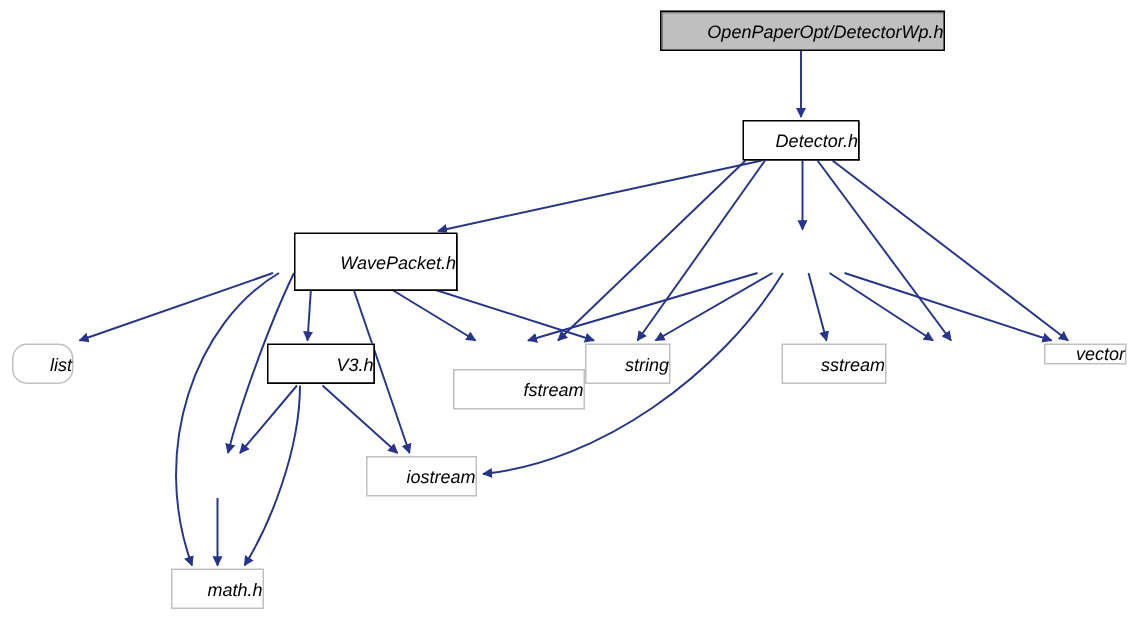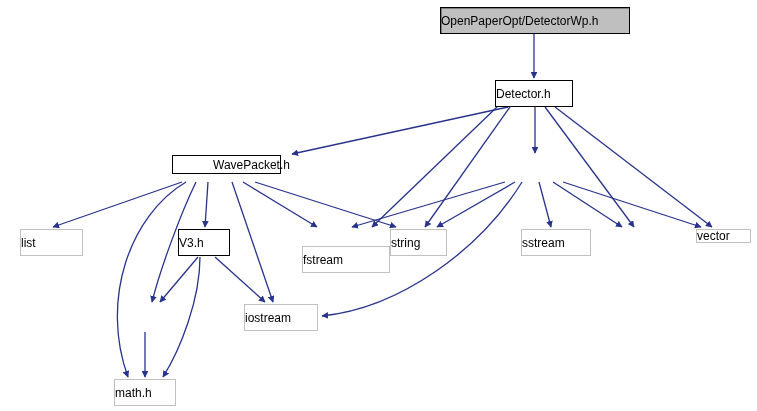--- a/index.html
+++ b/index.html
@@ -1,20 +1,20 @@
 <!DOCTYPE html>
 <html><head>
 <meta charset="utf-8">
 <style>
   html,body{margin:0;padding:0;background:#ffffff;}
   body{width:757px;height:411px;overflow:hidden;font-family:"Liberation Sans",sans-serif;}
   #canvas{position:relative;width:757px;height:411px;background:#ffffff;}
   #edges{position:absolute;left:0;top:0;width:757px;height:411px;}
-  .node{position:absolute;box-sizing:border-box;display:flex;align-items:center;justify-content:flex-start;
-        background:#ffffff;white-space:nowrap;}
+  .node{position:absolute;box-sizing:border-box;display:flex;align-items:center;justify-content:flex-end;
+        background:#ffffff;white-space:nowrap;font-style:italic;}
   .node .lbl{font-size:12px;color:#000000;line-height:1;letter-spacing:0px;}
   .n-root{border:1px solid #000000;background:#bfbfbf;box-shadow:1px 1px 0 0 #7f7f7f inset;}
   .n-leaf{border:1px solid #c0c0c0;}
   .n-bold{border:1px solid #000000;}
   .n-bold::after,.n-hdr::after{content:"";position:absolute;left:0;top:0;right:-1px;bottom:-1px;
         border-right:1px solid #000;border-bottom:1px solid #000;pointer-events:none;}
 </style>
 </head>
 <body>
 
@@ -49,27 +49,27 @@
       <path d="M 215,257 L 265,302" fill="none" stroke="#28348c" stroke-width="1.3" marker-end="url(#ah)"></path>
       <path d="M 200,257 C 200,300 180,350 163,377" fill="none" stroke="#28348c" stroke-width="1.3" marker-end="url(#ah)"></path>
       <path d="M 145,332 L 145,377" fill="none" stroke="#28348c" stroke-width="1.3" marker-end="url(#ah)"></path>
     </svg>
 <div class="node n-root" style="left: 440px; top: 7px; width: 190px; height: 27px;">
       <span class="lbl">OpenPaperOpt/DetectorWp.h</span>
     </div>
     <div class="node n-bold" style="left: 495px; top: 80px; width: 78px; height: 27px;">
       <span class="lbl">Detector.h</span>
     </div>
-    <div class="node n-bold" style="left: 172px; top: 155px; width: 109px; height: 19px; padding-left: 40px;">
+    <div class="node n-bold" style="left: 196px; top: 155px; width: 109px; height: 39px; padding-left: 40px;">
       <span class="lbl">WavePacket.h</span>
     </div>
-    <div class="node n-leaf" style="left: 20px; top: 229px; width: 63px; height: 27px;">
+    <div class="node n-leaf" style="left: 8px; top: 229px; width: 41px; height: 27px; border-radius: 10px;">
       <span class="lbl">list</span>
     </div>
-    <div class="node n-bold" style="left: 178px; top: 229px; width: 52px; height: 27px;">
+    <div class="node n-bold" style="left: 178px; top: 229px; width: 72px; height: 27px;">
       <span class="lbl">V3.h</span>
     </div>
     <div class="node n-leaf" style="left: 302px; top: 246px; width: 88px; height: 27px;">
       <span class="lbl">fstream</span>
     </div>
     <div class="node n-leaf" style="left: 390px; top: 229px; width: 57px; height: 27px;">
       <span class="lbl">string</span>
     </div>
     <div class="node n-leaf" style="left: 521px; top: 229px; width: 70px; height: 27px;">
       <span class="lbl">sstream</span>

